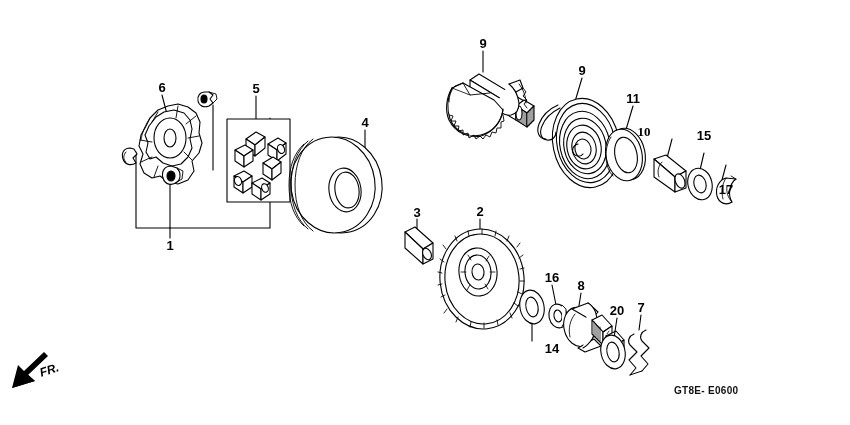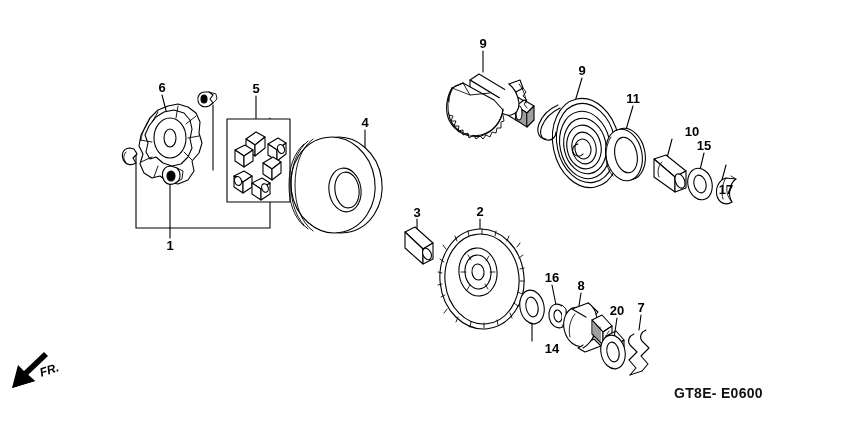--- a/index.html
+++ b/index.html
@@ -5,21 +5,21 @@
 <style>
   html,body{margin:0;padding:0;background:#ffffff;}
   body{width:850px;height:425px;overflow:hidden;
        font-family:"Liberation Sans", sans-serif;color:#000;}
   #stage{position:relative;width:850px;height:425px;background:#fff;}
   #art{position:absolute;left:0;top:0;width:850px;height:425px;}
   .lbl{position:absolute;font-family:"Liberation Sans",sans-serif;
        font-weight:bold;font-size:13px;line-height:13px;color:#000;
        transform:translate(-50%,-50%);white-space:nowrap;}
   #code{position:absolute;left:674px;top:385px;
-        font-family:"Liberation Sans",sans-serif;font-size:14px;
+        font-family:"Liberation Sans",sans-serif;font-size:10px;
         font-weight:bold;letter-spacing:.3px;color:#111;white-space:nowrap;}
   #frtxt{position:absolute;left:40px;top:366px;font-size:12px;
          font-weight:bold;font-style:italic;color:#000;
          transform:rotate(-18deg);transform-origin:left center;}
 </style>
 </head>
 <body>
 
 <div id="stage">
 
@@ -282,26 +282,26 @@
 
   <div class="lbl" style="left:170px;top:245px;">1</div>
   <div class="lbl" style="left:480px;top:211px;">2</div>
   <div class="lbl" style="left:417px;top:212px;">3</div>
   <div class="lbl" style="left:365px;top:122px;">4</div>
   <div class="lbl" style="left:256px;top:88px;">5</div>
   <div class="lbl" style="left:162px;top:87px;">6</div>
   <div class="lbl" style="left:641px;top:307px;">7</div>
   <div class="lbl" style="left:581px;top:285px;">8</div>
   <div class="lbl" style="left:483px;top:43px;">9</div>
-  <div class="lbl" style="left:692px;top:131px;">10</div>
+  <div class="lbl" style="left:644px;top:131px;font-family:Liberation Serif, serif;">10</div>
   <div class="lbl" style="left:633px;top:98px;">11</div>
   <div class="lbl" style="left:582px;top:70px;">9</div>
   <div class="lbl" style="left:617px;top:310px;">20</div>
   <div class="lbl" style="left:552px;top:348px;">14</div>
-  <div class="lbl" style="left:704px;top:145px;">15</div>
+  <div class="lbl" style="left:704px;top:135px;">15</div>
   <div class="lbl" style="left:552px;top:277px;">16</div>
   <div class="lbl" style="left:726px;top:157px;margin-top:32px;">17</div>
 
   <svg style="position:absolute;left:8px;top:352px;width:44px;height:40px;" viewBox="0 0 44 40">
     <path d="M40,4 L20,23 L27,29 L4,36 L10,13 L16,19 L36,0 Z" fill="#000"></path>
     <path d="M4,36 L16,19 L27,29 Z" fill="#000"></path>
   </svg>
   <div id="frtxt">FR.</div>
 
   <div id="code">GT8E- E0600</div>

